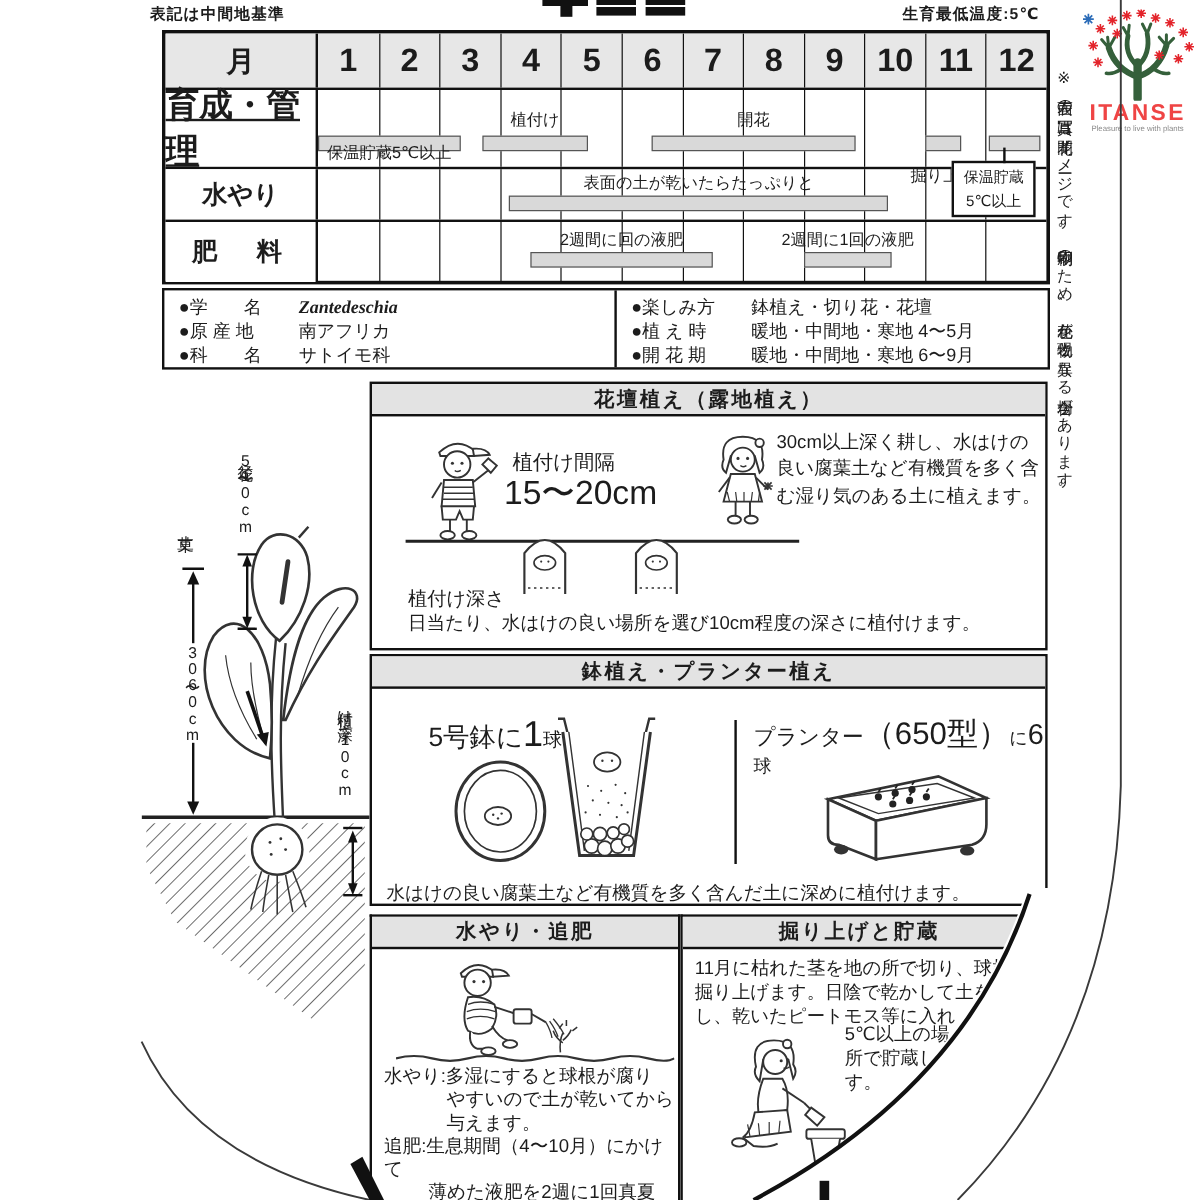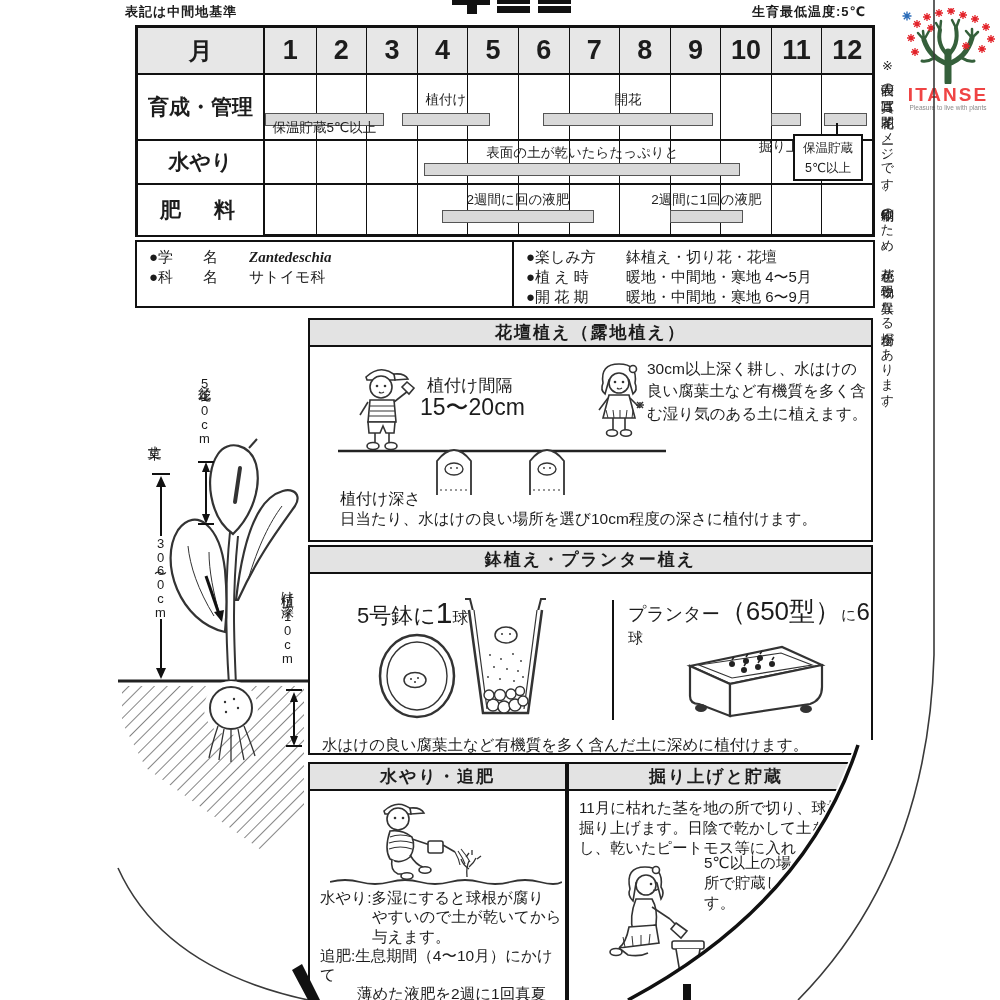--- a/index.html
+++ b/index.html
@@ -20,21 +20,21 @@
              font-weight:700;border-right:2.5px solid #111;box-sizing:border-box;background:#fff;}
   .cal-row.header .cal-label{background:#e7e7e7;font-size:24px;}
   .cal-track{position:relative;flex:1;}
   .cal-row.header .cal-track{background:#e7e7e7;}
   .cal-mcell{position:absolute;top:0;bottom:0;display:flex;align-items:center;justify-content:center;
              font-weight:700;font-size:27px;box-sizing:border-box;}
   .cal-mcell + .cal-mcell{border-left:1.8px solid #111;}
   .cal-grid{position:absolute;top:0;bottom:0;width:0;border-left:1.8px solid #111;}
   .cal-bar{position:absolute;height:13px;background:#d9d9d9;border:1.5px solid #555;box-sizing:border-box;z-index:2;}
   .cal-barlabel{position:absolute;transform:translateX(-50%);white-space:nowrap;font-size:13.5px;z-index:2;}
-  .row-0{height:66px;}.row-0 .cal-label{font-size:21px;}
+  .row-0{height:66px;}.row-0 .cal-label{font-size:28px;text-decoration:underline;}
   .row-0 .cal-bar{bottom:13px;}.row-0 .cal-barlabel{top:16px;}
   .row-1{height:44px;}.row-1 .cal-label{font-size:21px;}
   .row-1 .cal-bar{bottom:7px;}.row-1 .cal-barlabel{top:3px;}
   .row-2{height:52px;}.row-2 .cal-label{font-size:21px;letter-spacing:6px;}
   .row-2 .cal-bar{bottom:12px;}.row-2 .cal-barlabel{top:6px;}
   .cal-callout{position:absolute;left:87%;top:-7px;width:70px;height:47px;background:#fff;
                border:2px solid #111;z-index:4;text-align:center;font-size:12.5px;line-height:1.6;
                padding-top:2px;box-sizing:border-box;}
   .cal-pointer{position:absolute;left:94%;top:-18px;width:2px;height:13px;background:#111;z-index:4;}
   
@@ -171,20 +171,24 @@
     </div>
   </div>
 
   <div class="info">
     <div class="info-col left">
         <div class="info-row">
           <span class="info-label">●学　　名</span>
           <span class="info-val latin">Zantedeschia</span>
         </div>
         <div class="info-row">
+          <span class="info-label">●原 産 地</span>
+          <span class="info-val">南アフリカ</span>
+        </div>
+        <div class="info-row">
           <span class="info-label">●科　　名</span>
           <span class="info-val">サトイモ科</span>
         </div>
       </div>
     <div class="info-col right">
         <div class="info-row">
           <span class="info-label">●楽しみ方</span>
           <span class="info-val">鉢植え・切り花・花壇</span>
         </div>
         <div class="info-row">
@@ -275,21 +279,21 @@
         <path d="M25,73 L25,83 M39,73 L39,83"></path>
         <ellipse cx="23" cy="86" rx="6" ry="3.5"></ellipse>
         <ellipse cx="41" cy="86" rx="6" ry="3.5"></ellipse>
       </g>
       <path d="M20,46 H44 M20,51 H45 M19,56 H45" stroke="#333" stroke-width="1.2" fill="none"></path>
       <circle cx="27" cy="26" r="1.3" fill="#333"></circle>
         <circle cx="35" cy="26" r="1.3" fill="#333"></circle>
       <path d="M29,32 Q31,34 34,32" stroke="#333" stroke-width="1.2" fill="none"></path>
     </svg>
     <div class="abs" style="left:117px;top:54px;font-size:17px;">植付け間隔</div>
-    <div class="abs" style="left:110px;top:72px;font-size:23px;">15〜20cm</div>
+    <div class="abs" style="left:110px;top:72px;font-size:28px;">15〜20cm</div>
 
     <svg class="abs" style="left:278px;top:38px;" width="62" height="95" viewBox="0 0 62 95">
       <g fill="#fff" stroke="#333" stroke-width="1.6">
         <path d="M15,25 Q12,6 31,6 Q50,6 47,25 Q50,32 45,36 L41,22 Q31,16 21,22 L17,36 Q12,32 15,25 Z"></path>
         <circle cx="45" cy="11" r="3.5"></circle>
         <circle cx="31" cy="25" r="10"></circle>
         <path d="M21,37 L41,37 L47,60 L15,60 Z"></path>
         <path d="M20,40 L11,52 M42,40 L52,50"></path>
         <path d="M25,60 L25,72 M37,60 L37,72"></path>
         <ellipse cx="24" cy="75" rx="5.5" ry="3.2"></ellipse>

